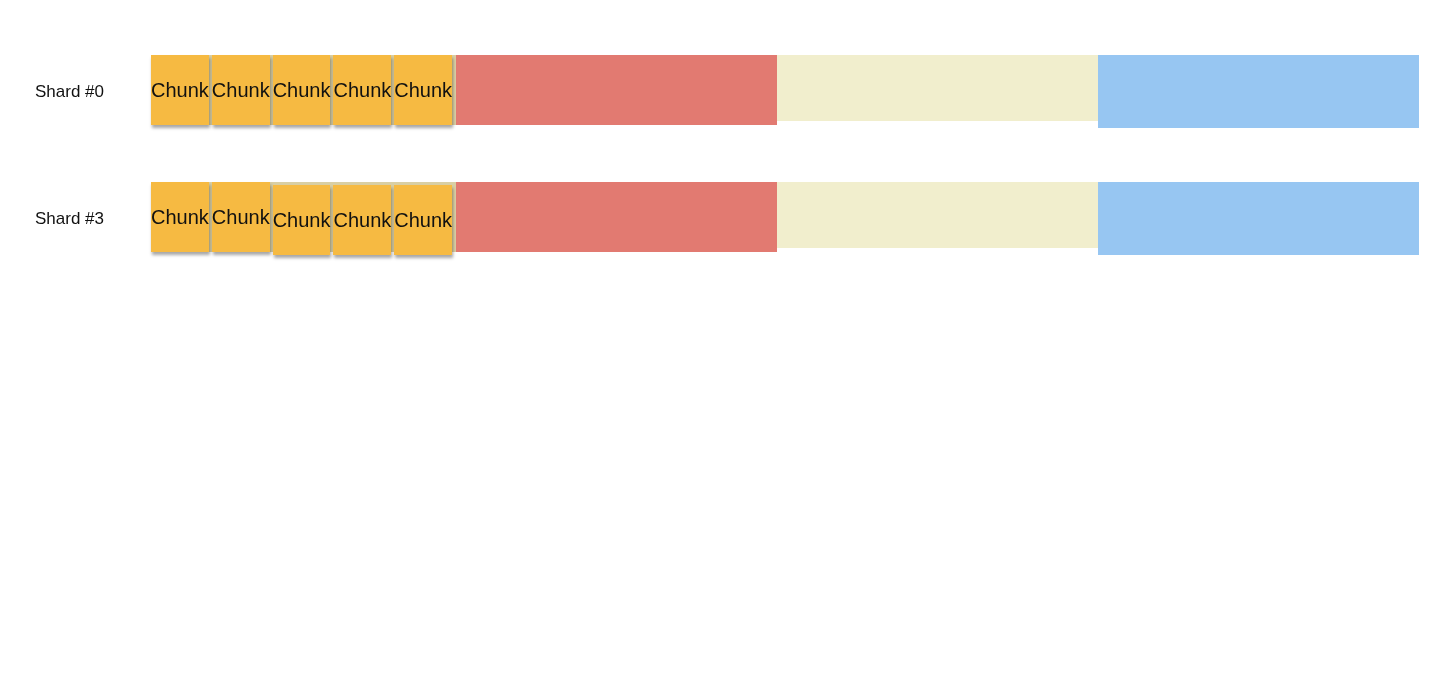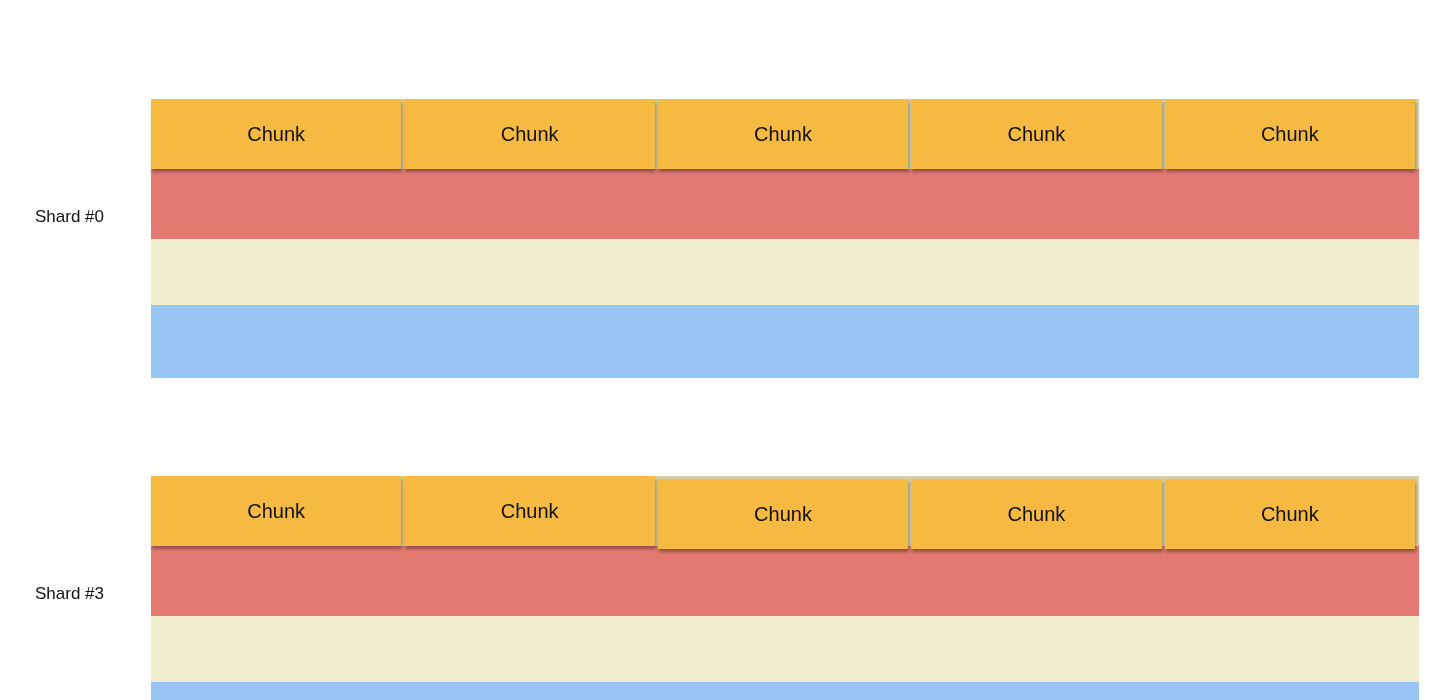--- a/index.html
+++ b/index.html
@@ -35,22 +35,20 @@
     box-sizing: border-box;
     padding-right: 12px;
     font-size: 17px;
     color: var(--color-text, #111111);
     white-space: nowrap;
   }
   .shard-body {
     width: 1268px;
     flex: 0 0 1268px;
     display: flex;
-    flex-direction: column;
-    margin-top: 44px;
   }
   .chunk-row {
     height: 70px;
     background: var(--color-chunk_gap, #D9CFA4);
     display: flex;
     flex-direction: row;
     gap: 3px;
     box-sizing: border-box;
     padding-right: 4px;
     position: relative;

